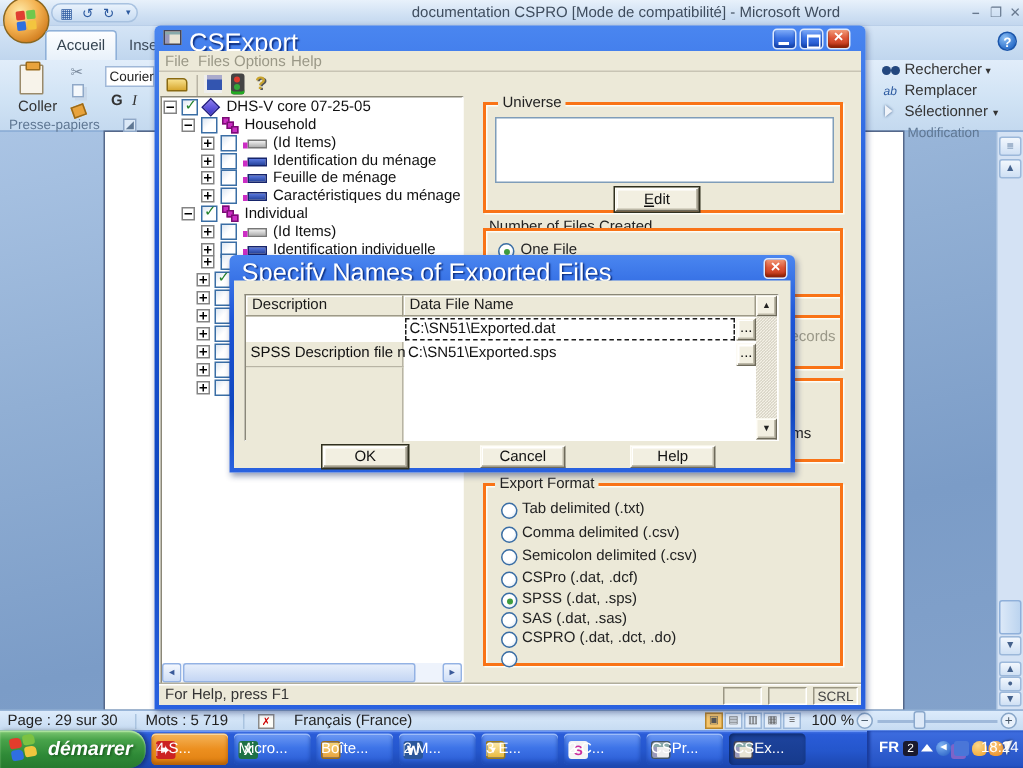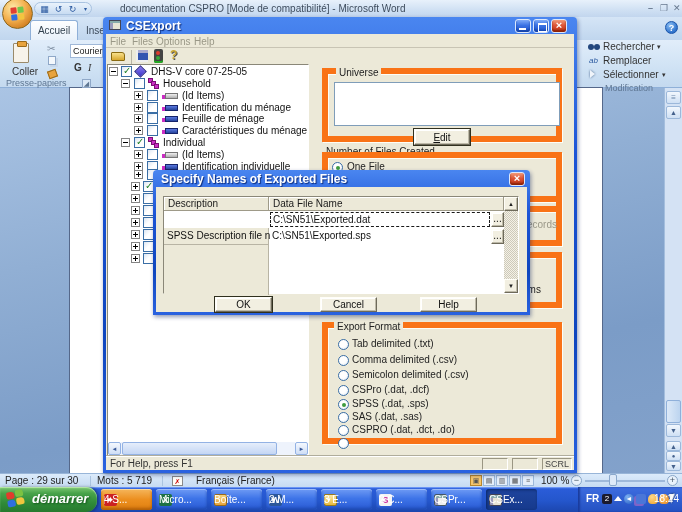--- a/index.html
+++ b/index.html
@@ -30,33 +30,33 @@
   .ribbon-item{font-size:10px;color:#333}
   .clipboard{width:16px;height:20px;background:#f7f3ea;border:1px solid #9a8a6a;border-radius:1px}
   .clipboard::before{content:"";position:absolute;left:3px;top:-3px;width:8px;height:4px;background:#e8a33d;border:1px solid #9a6a1a;border-radius:1px}
   .binoc i{position:absolute;width:6px;height:6px;border-radius:50%;background:#23477e}
   
   .wd-scrollcol{left:664px;top:88px;width:18px;height:385px;background:#d4e2f4;border-left:1px solid #a4bedd}
   .sc-btn{left:1px;width:15px;height:13px;background:linear-gradient(#f2f7fd,#cfe0f4);border:1px solid #9cb8da;border-radius:2px;font-size:7px;color:#44618c;text-align:center;line-height:12px}
   .sc-thumb{left:1px;width:15px;background:linear-gradient(90deg,#dce9f8,#bcd4ef);border:1px solid #8fb0da;border-radius:2px}
   
   .xp-frame{background:linear-gradient(#4a86f0,#1c54d6 30%,#0f46be 70%,#2a62e0);border-radius:4px 4px 0 0;box-shadow:1px 2px 4px rgba(10,30,90,.45)}
-  .xp-title{font-size:12px;font-weight:bold;color:#fff;text-shadow:1px 1px 1px #0a2a7a}
+  .xp-title{font-size:17px;font-weight:normal;color:#fff;text-shadow:1px 1px 1px #0a2a7a}
   .xp-btn{width:16px;height:14px;border:1px solid #dce8fc;border-radius:3px;background:linear-gradient(#7fabf8,#3a72e4 45%,#1e52c8);box-shadow:inset 0 -2px 2px #1644a8}
   .xp-btn.close{background:linear-gradient(#f29a78,#dd5638 45%,#c03315);box-shadow:inset 0 -2px 2px #8a2208}
   .xp-btn.mini::after{content:"";position:absolute;left:3px;bottom:2px;width:7px;height:2px;background:#fff}
   .xp-btn.rest::after{content:"";position:absolute;left:4px;top:3px;width:7px;height:6px;border:1px solid #fff;border-top-width:2px}
   .xp-btn.close::after{content:"×";position:absolute;left:0;top:-1px;width:14px;text-align:center;color:#fff;font-size:11px;font-weight:bold}
   .client{background:#ece9d8}
   .menu-it{font-size:10px;color:#9a9887}
   .tool-sep{width:1px;height:14px;background:#b8b4a4}
   
   .cbtn{background:#f2efe1;border:1px solid;border-color:#fffef8 #6e6a5a #6e6a5a #fffef8;box-shadow:inset -1px -1px 0 #bdb9a8,inset 1px 1px 0 #fff;text-align:center;font-size:10px;color:#111}
   .def{outline:1px solid #30301f}
-  .gbox{border:6px solid #f97316;box-shadow:1px 1px 0 #fdfdf6,inset 1px 1px 0 #fdfdf6}
+  .gbox{border:2px solid #f97316;box-shadow:1px 1px 0 #fdfdf6,inset 1px 1px 0 #fdfdf6}
   .glabel{font-size:10px;color:#222;background:#ece9d8;padding:0 3px;top:-7px}
   .sunkpane{border:1px solid;border-color:#9a9683 #fff #fff #9a9683;font-size:9px;color:#444;text-align:center}
   .exp{width:9px;height:9px;border:1px solid #848484;background:#fff}
   .exp::before{content:"";position:absolute;left:1px;top:3px;width:5px;height:1px;background:#000}
   .exp.plus::after{content:"";position:absolute;left:3px;top:1px;width:1px;height:5px;background:#000}
   .cb{width:11px;height:11px;border:1px solid #3a6ea5;background:linear-gradient(135deg,#dce6f2,#fff 50%)}
   .cb.checked::after{content:"✓";position:absolute;left:1px;top:-2px;font-size:10px;font-weight:bold;color:#21812b}
   .rb{width:11px;height:11px;border:1px solid #3a6ea5;border-radius:50%;background:radial-gradient(circle at 35% 30%,#fff 50%,#d8e4f2)}
   .rb.sel::after{content:"";position:absolute;left:3px;top:3px;width:4px;height:4px;border-radius:50%;background:#3f9c3f}
   .tree-lbl{font-size:10px;color:#111}
@@ -94,21 +94,21 @@
 <body>
 
 <div id="screen">
 
   <div class="wd-title"></div>
   <div class="wd-tabrow"></div>
   <div class="wd-ribbon"></div>
   <div class="wd-doc"></div>
   <div class="wd-page"></div>
 
-  <div class="t" style="left:120px;top:3px;width:440px;text-align:left;color:#3f4d5e">documentation CSPRO [Mode de compatibilité] - Microsoft Word</div>
+  <div class="t" style="left:120px;top:3px;width:440px;text-align:right;color:#3f4d5e">documentation CSPRO [Mode de compatibilité] - Microsoft Word</div>
   <span class="winglyph" style="left:648px">–</span>
   <span class="winglyph" style="left:660px">❐</span>
   <span class="winglyph" style="left:673px">✕</span>
 
   <div class="office-btn">
     <span class="office-grid">
       <i style="left:0;top:0;background:#e03f32"></i>
         <i style="left:7px;top:0;background:#71c84c"></i>
       <i style="left:0;top:7px;background:#2f6fe0"></i>
         <i style="left:7px;top:7px;background:#f3c53f"></i>

